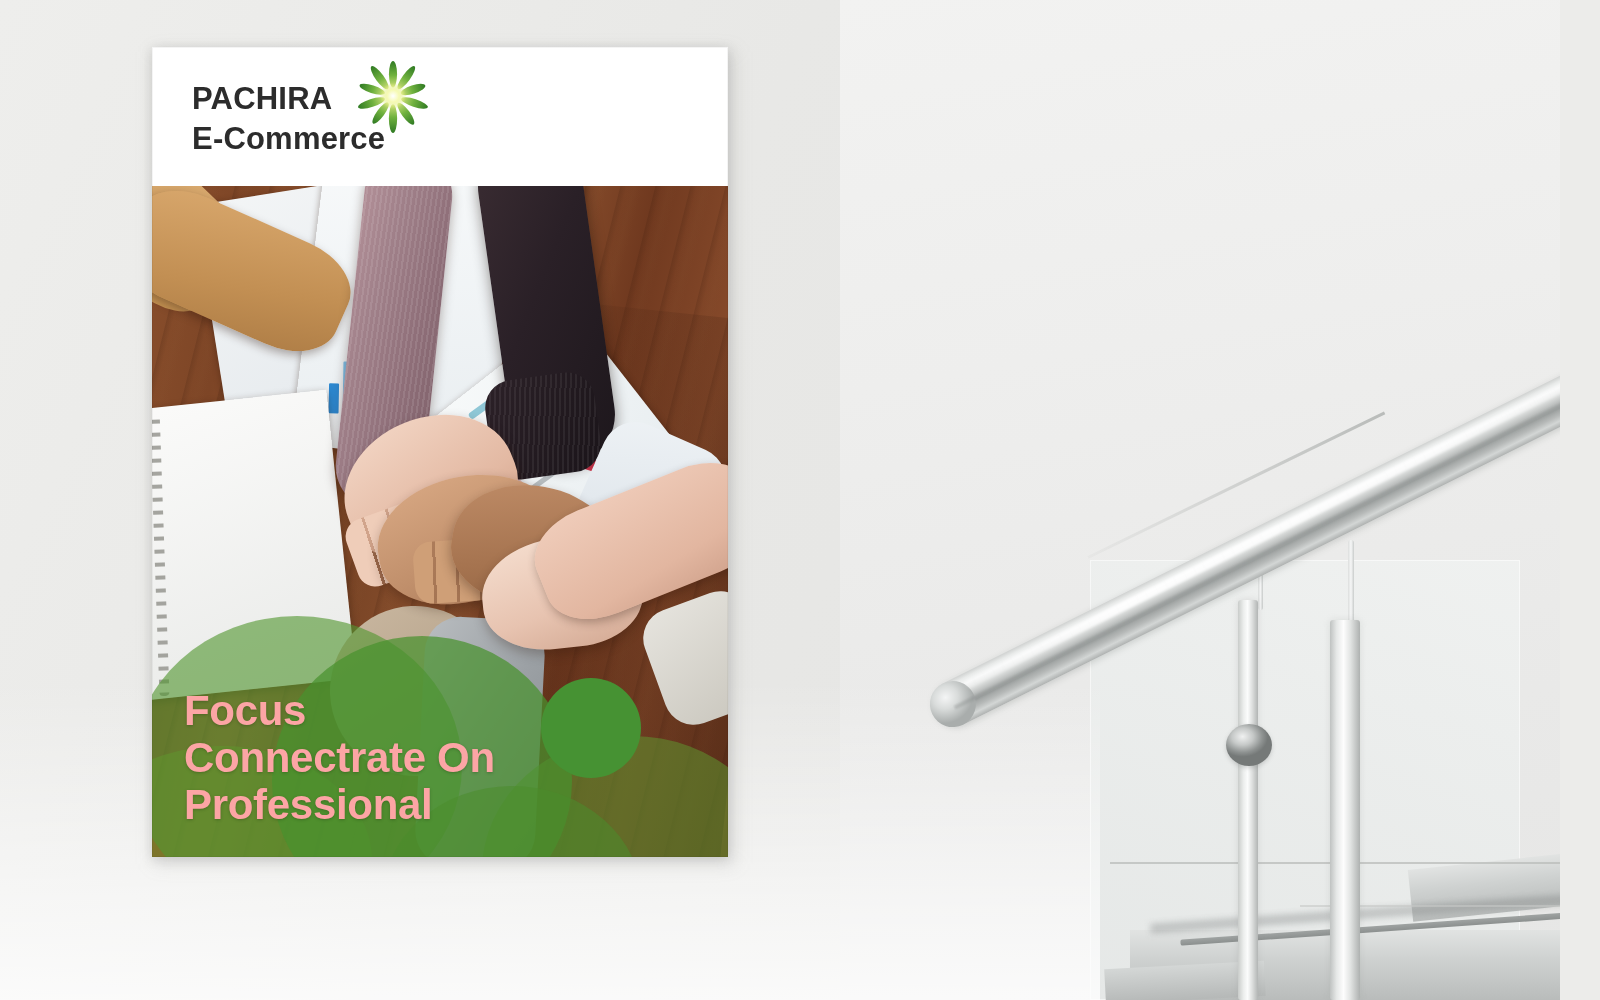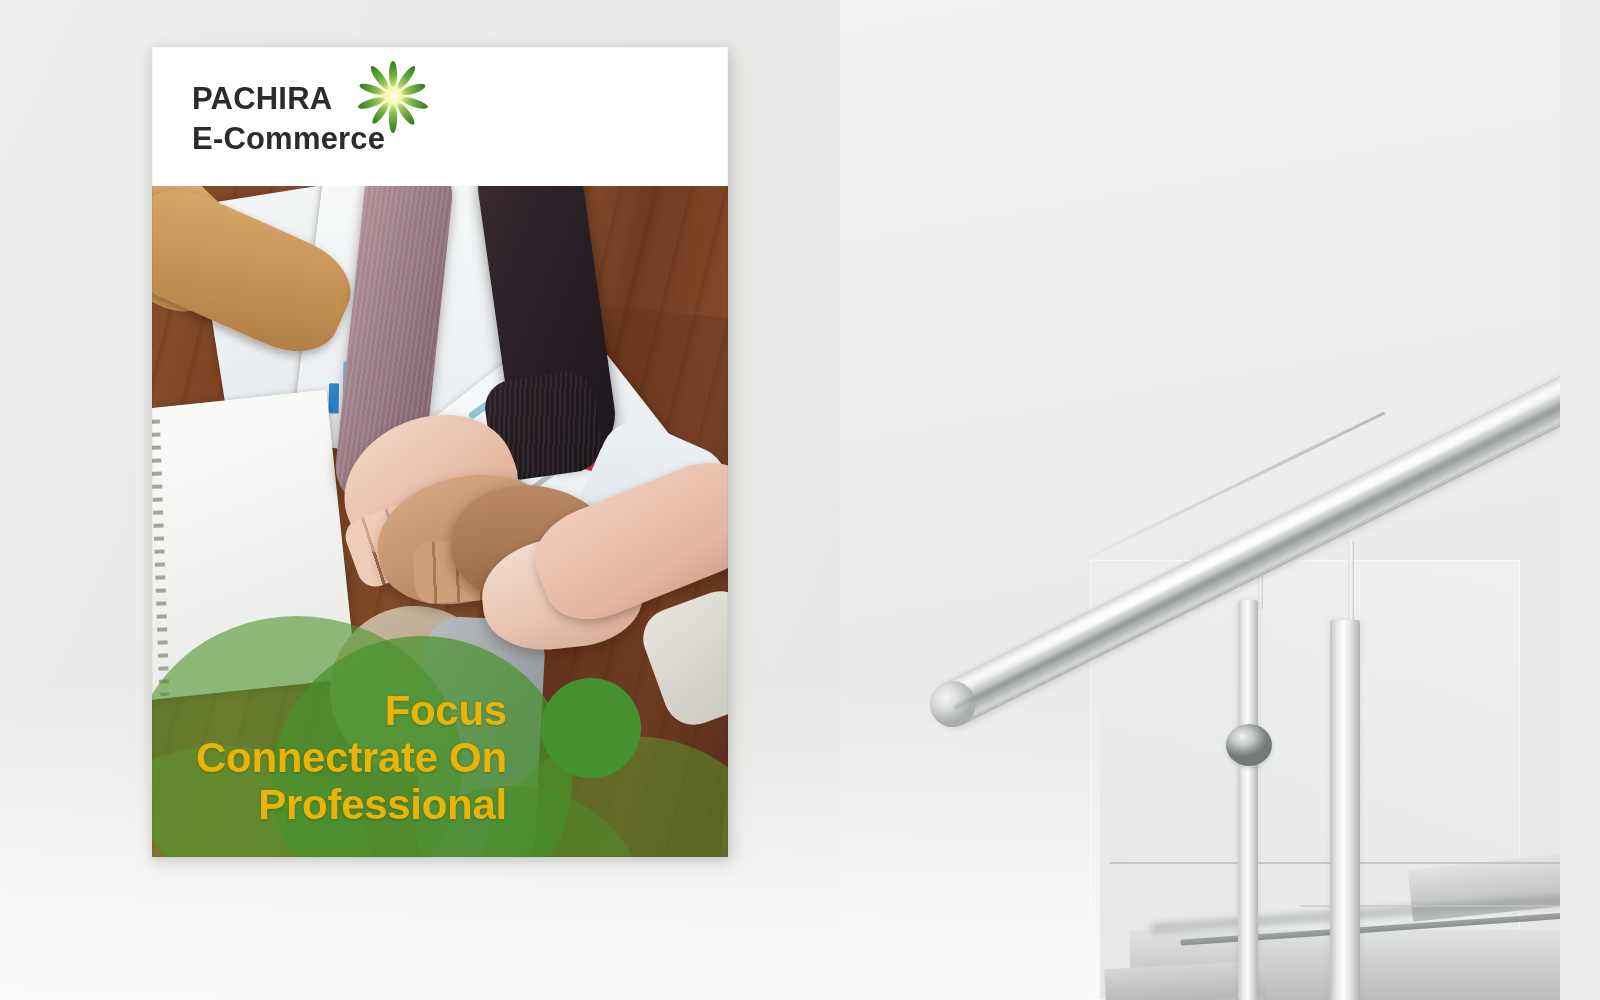--- a/index.html
+++ b/index.html
@@ -345,29 +345,28 @@
     left:230px;top:600px;width:260px;height:230px;
     background:rgba(74,140,44,.55);
   }
   .circle-solid{
     position:absolute;left:389px;top:492px;width:100px;height:100px;border-radius:50%;
     background:#469233;
   }
 
   
   .headline{
-    position:absolute;left:44px;top:501px;
-    color:#eab308;
+    position:absolute;left:32px;top:501px;
+    color:#fca5a5;
     font-weight:bold;
     font-size:42px;
     line-height:47px;
     letter-spacing:-.3px;
     text-shadow:0 1px 3px rgba(30,60,20,.35);
     white-space:nowrap;
-    text-align:right;
   }
   .headline div{display:block;}
 </style>
 </head>
 <body>
 
 <div id="stage">
 
   <div class="wall"></div>
   <div class="wall-soft-left"></div>

